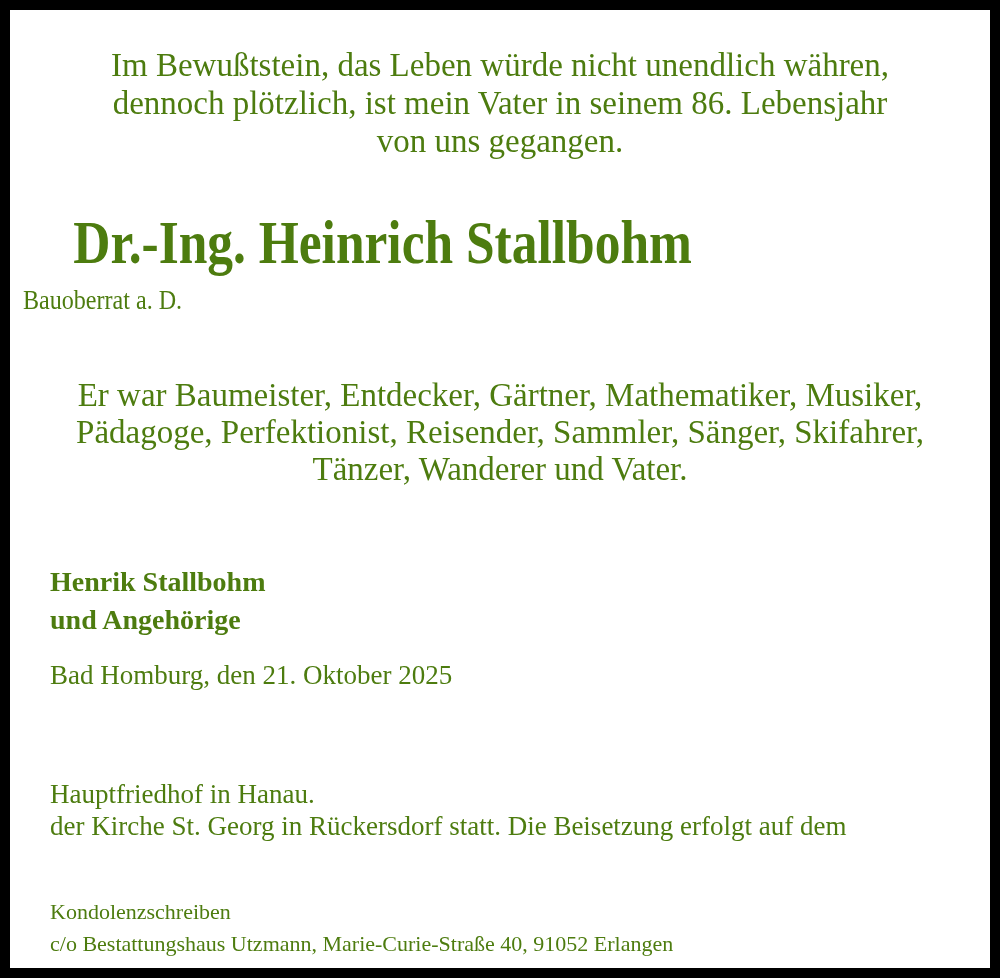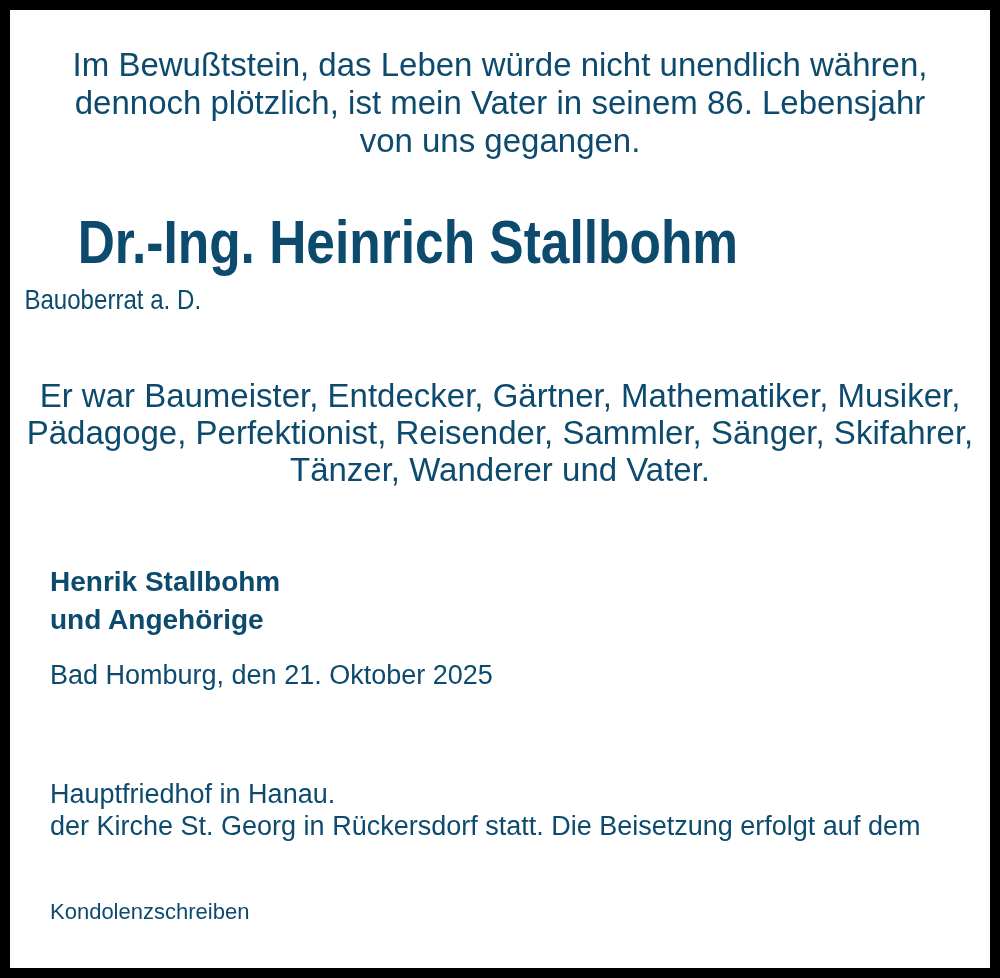--- a/index.html
+++ b/index.html
@@ -3,22 +3,22 @@
 <meta charset="utf-8">
 <style>
   html, body { margin: 0; padding: 0; background: #ffffff; }
   body { width: 1000px; height: 978px; position: relative; overflow: hidden; }
   .frame {
     position: absolute; left: 0; top: 0;
     width: 1000px; height: 978px;
     box-sizing: border-box;
     border: 10px solid #000000;
     background: #ffffff;
-    font-family: Liberation Sans, sans-serif;
-    color: #0c4a6e;
+    font-family: Liberation Serif, serif;
+    color: #4d7c0f;
   }
   .abs { position: absolute; white-space: nowrap; }
   .center { left: 0; right: 0; text-align: center; }
   .intro { font-size: 33px; line-height: 38px; top: 36px; }
   .heading-wrap { top: 196px; left: 0; right: 0; text-align: left; height: 72px; }
   .heading {
     display: inline-block;
     font-weight: bold;
     font-size: 62px; line-height: 72px;
     transform: scaleX(0.83);
@@ -70,15 +70,16 @@
 
   <div class="abs place-date">Bad Homburg, den 21. Oktober 2025</div>
 
   <div class="abs ceremony">
     <span class="line">Hauptfriedhof in Hanau.</span>
     <span class="line">der Kirche St. Georg in Rückersdorf statt. Die Beisetzung erfolgt auf dem</span>
   </div>
 
   <div class="abs condolence">
     <span class="line">Kondolenzschreiben</span>
+    <span class="line">c/o Bestattungshaus Utzmann, Marie-Curie-Straße 40, 91052 Erlangen</span>
   </div>
 
 </div>
 
 </body></html>

